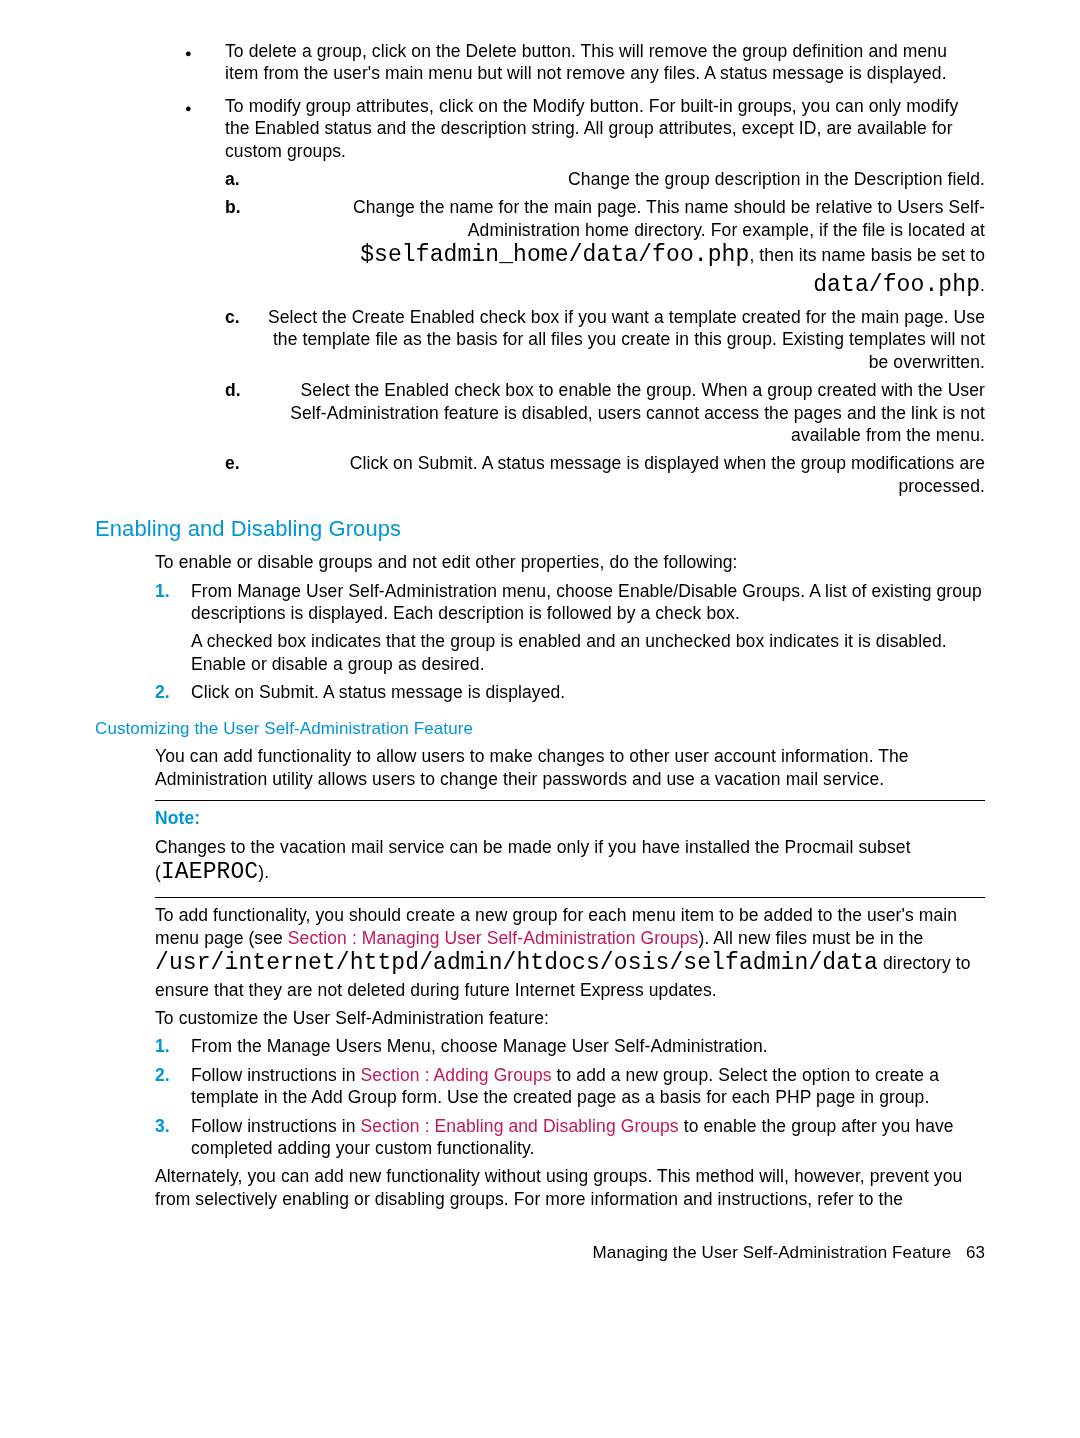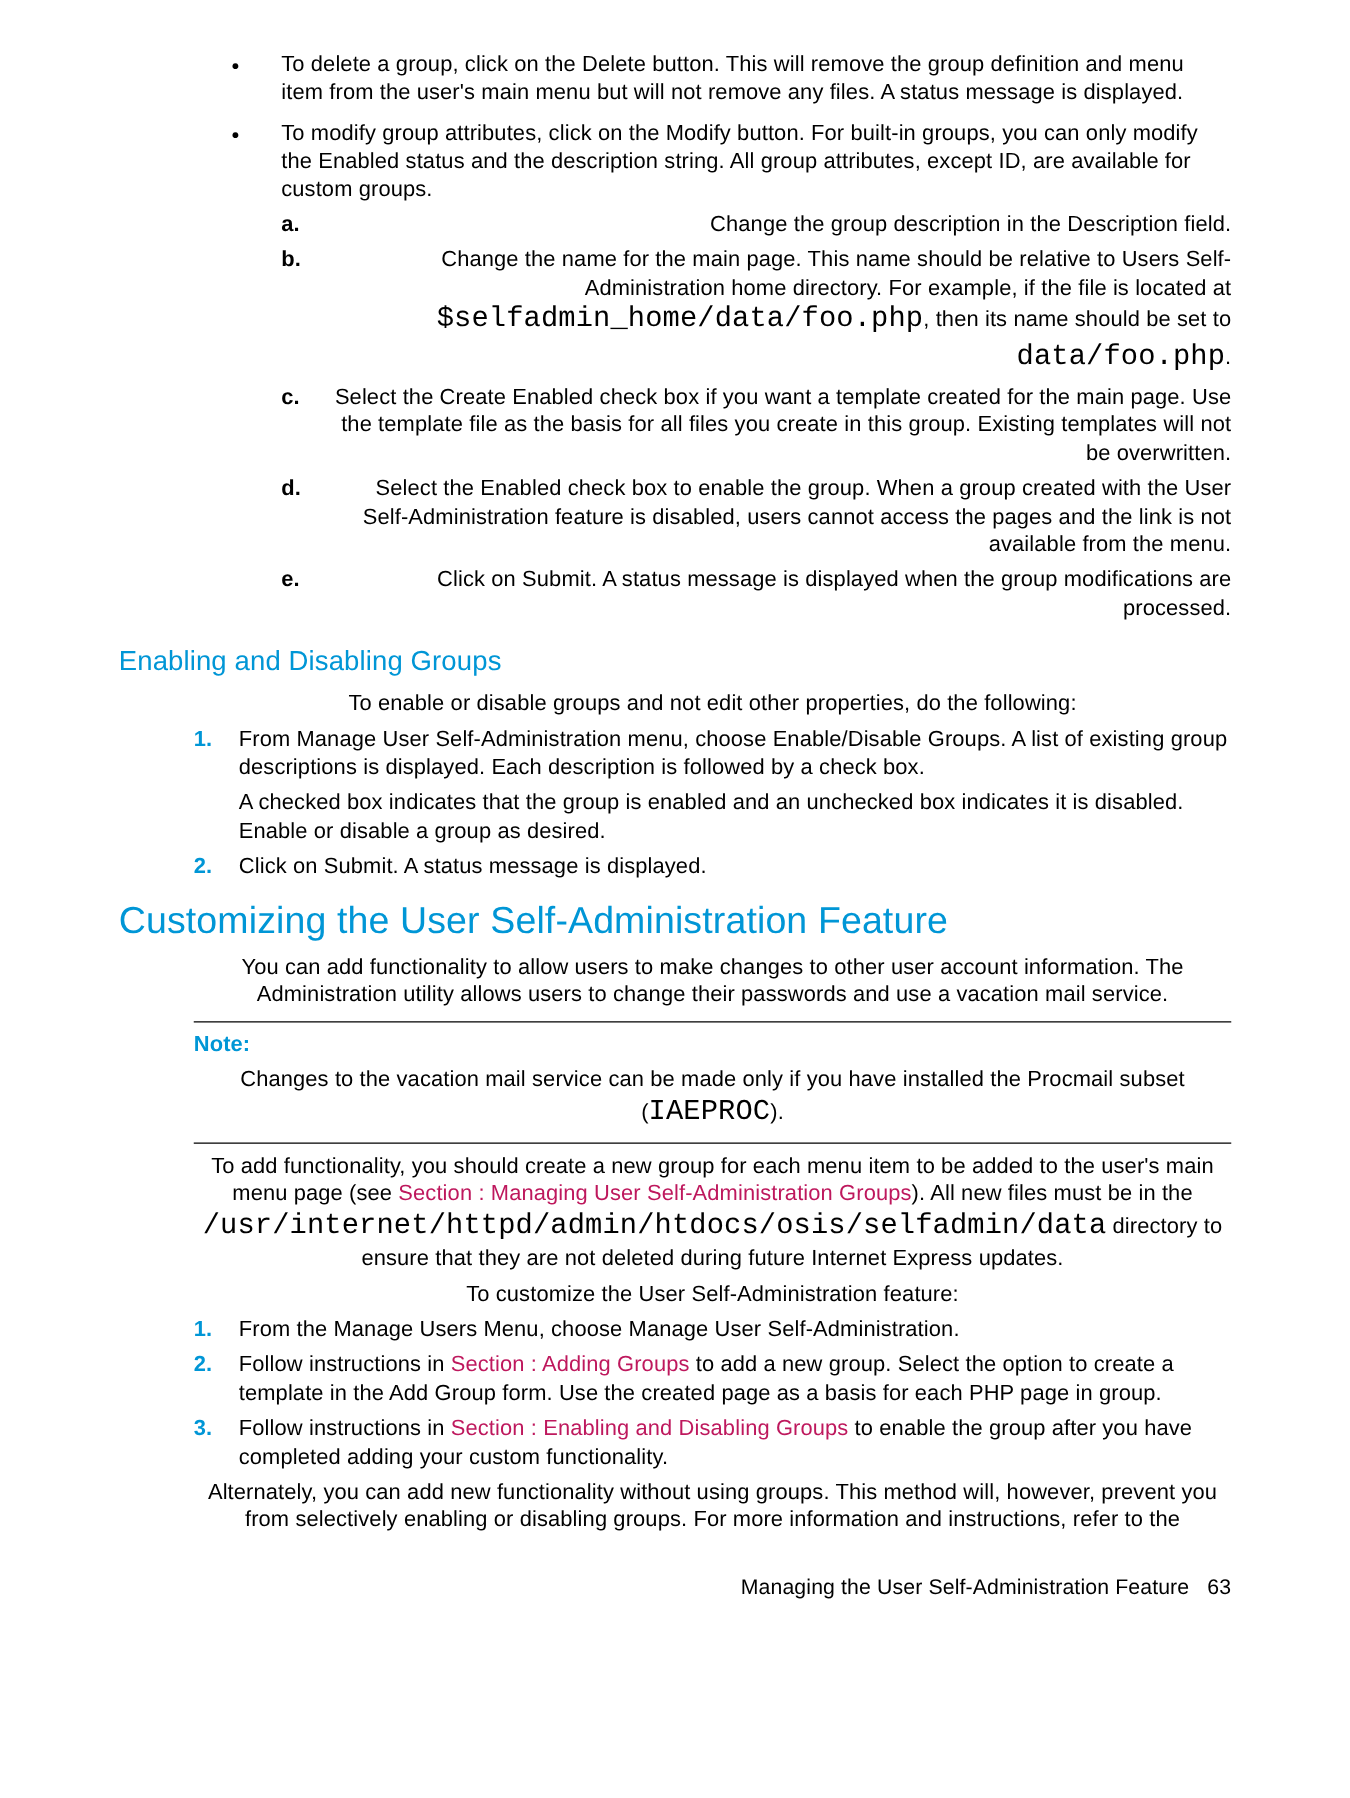--- a/index.html
+++ b/index.html
@@ -17,22 +17,22 @@
   }
   .bullet-block { margin-left: 90px; }
   .bullet-item { display: flex; margin-bottom: 10px; }
   .bullet-dot { width: 40px; flex-shrink: 0; font-size: 11px; padding-top: 6px; }
   .bullet-text { flex: 1; }
   .sub-alpha { display: flex; margin-top: 6px; margin-left: 0px; }
   .sub-alpha-marker { width: 38px; flex-shrink: 0; font-weight: bold; }
   .sub-alpha-text { flex: 1; text-align: right; }
   code, .mono { font-family: "Courier New", monospace; font-size: 23px; }
   h3.sub1 { color: #0096d6; font-weight: normal; font-size: 22px; margin: 18px 0 8px 0; }
-  h2.sub0 { color: #0096d6; font-weight: normal; font-size: 30px; margin: 14px 0 6px 0; }
-  .para-indent { margin-left: 60px; margin-top: 6px; margin-bottom: 6px; text-align: center; }
+  h2.sub0 { color: #0096d6; font-weight: normal; font-size: 17px; margin: 14px 0 6px 0; }
+  .para-indent { margin-left: 60px; margin-top: 6px; margin-bottom: 6px; }
   .num-list { margin-left: 60px; }
   .num-item { display: flex; margin-bottom: 6px; }
   .num-marker { width: 36px; flex-shrink: 0; color: #0096d6; font-weight: bold; }
   .num-text { flex: 1; }
   .note-rule { border: none; border-top: 1px solid #000; margin: 10px 0 4px 60px; }
   .note-label { color: #0096d6; font-weight: bold; margin-left: 60px; margin-top: 6px; }
   a.xref { color: #be185d; text-decoration: none; margin-top: 20px; }
   .footer { text-align: right; font-size: 17px; margin-top: 32px; }
   .para-sub { margin-top: 6px; }
 </style>
@@ -52,21 +52,21 @@
       <span>To modify group attributes, click on the Modify button. For built-in groups, you can only modify the Enabled status and the description string. All group attributes, except ID, are available for custom groups.</span>
 
       <div class="sub-alpha">
         <div class="sub-alpha-marker">a.</div>
         <div class="sub-alpha-text">Change the group description in the Description field.</div>
       </div>
 
       <div class="sub-alpha">
         <div class="sub-alpha-marker">b.</div>
         <div class="sub-alpha-text">
-          <span>Change the name for the main page. This name should be relative to Users Self-Administration home directory. For example, if the file is located at </span><code>$selfadmin_home/data/foo.php</code><span>, then its name should be set to </span><code>data/foo.php</code><span>.</span>
+          <span>Change the name for the main page. This name should be relative to Users Self-Administration home directory. For example, if the file is located at </span><code>$selfadmin_home/data/foo.php</code><span>, then its name basis be set to </span><code>data/foo.php</code><span>.</span>
         </div>
       </div>
 
       <div class="sub-alpha">
         <div class="sub-alpha-marker">c.</div>
         <div class="sub-alpha-text">Select the Create Enabled check box if you want a template created for the main page. Use the template file as the basis for all files you create in this group. Existing templates will not be overwritten.</div>
       </div>
 
       <div class="sub-alpha">
         <div class="sub-alpha-marker">d.</div>

